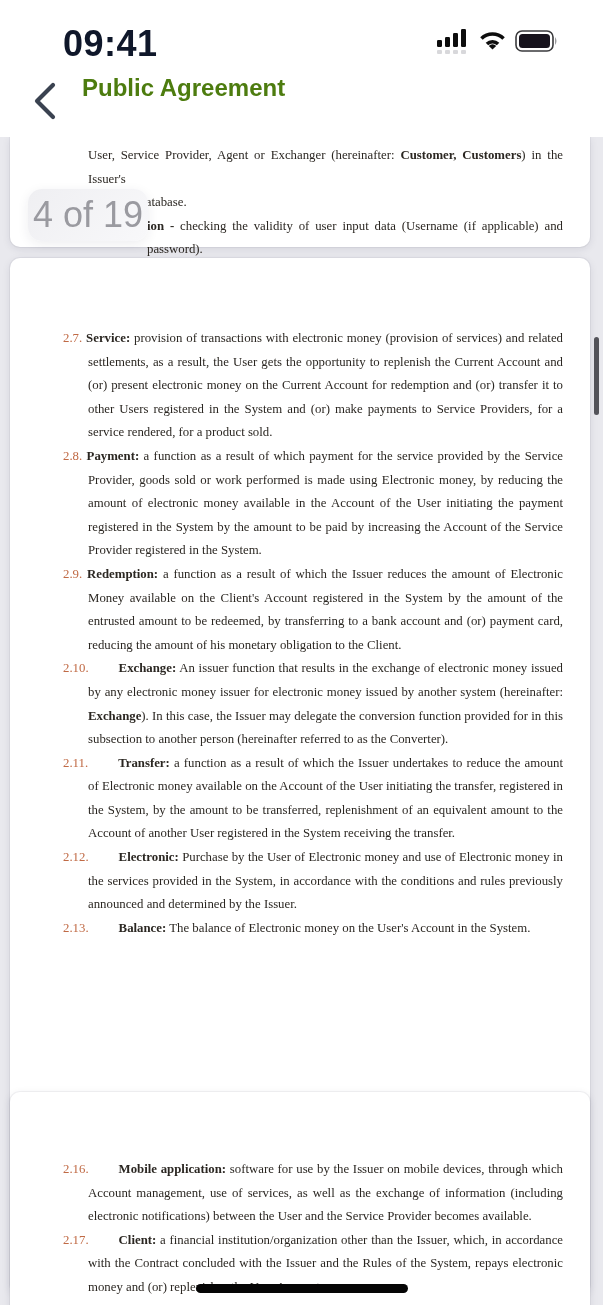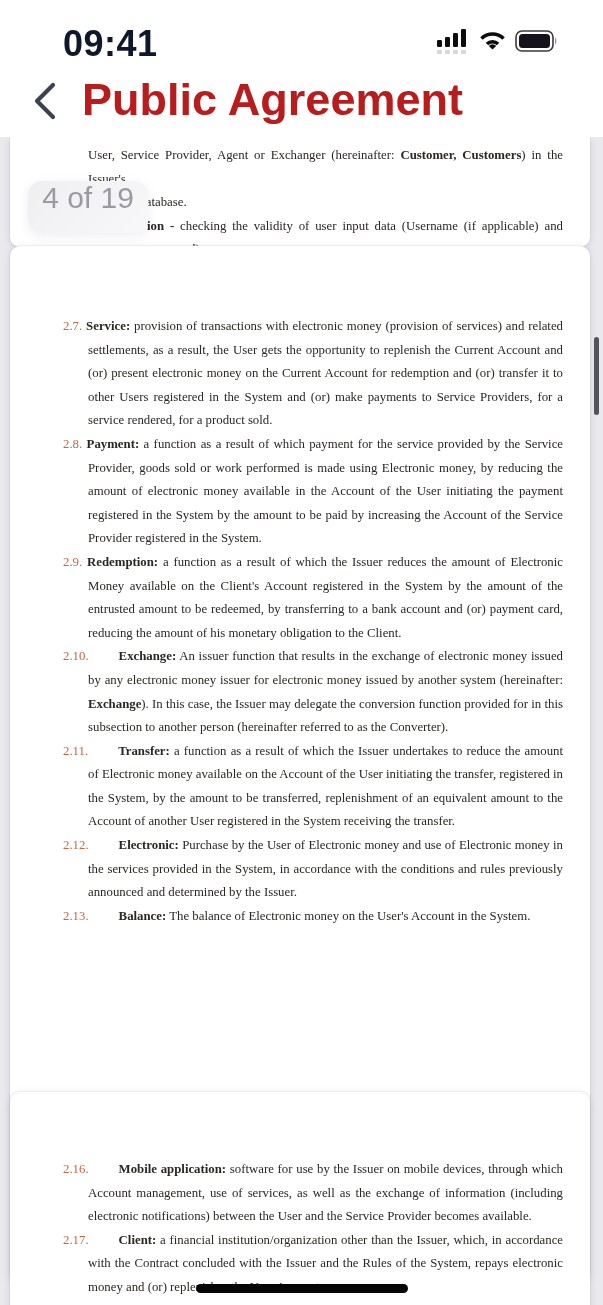--- a/index.html
+++ b/index.html
@@ -7,49 +7,49 @@
               font-family:"Liberation Sans", sans-serif; }
 
   
   .statusbar { position:absolute; left:0; top:0; width:603px; height:66px; background:#fff; }
   .time { position:absolute; left:63px; top:23px; font-size:36px; font-weight:700; color:#0f172a; letter-spacing:.5px; }
   .sb-icons { position:absolute; right:45px; top:28px; display:flex; align-items:center; gap:9px; }
 
   
   .header { position:absolute; left:0; top:66px; width:603px; height:71px; background:#fff; }
   .back-btn { position:absolute; left:28px; top:14px; width:34px; height:44px; background:none; border:none; cursor:pointer; }
-  .page-title { position:absolute; left:82px; top:8px; font-size:45px; font-weight:600; color:#b91c1c; }
+  .page-title { position:absolute; left:82px; top:8px; font-size:24px; font-weight:600; color:#4d7c0f; }
 
   
   .viewer { position:absolute; left:0; top:137px; width:603px; height:1168px;
             background:#e9e9ee; overflow:hidden; }
   .page { position:absolute; left:10px; width:580px; background:#fff;
           box-shadow:0 0 0 1px rgba(30,30,60,.05), 0 2px 8px rgba(30,30,60,.10);
           font-family:"Liberation Serif", serif; color:#2b2722; font-size:12.8px; line-height:23.6px; }
   .page-frag  { top:0;     height:110px; border-radius:0 0 10px 10px; padding:7px 27px 0 78px; }
-  .page-main  { top:109px; height:1036px; border-radius:10px; padding:69px 27px 0 53px; }
+  .page-main  { top:121px; height:1036px; border-radius:10px; padding:69px 27px 0 53px; }
   .page-next  { top:955px; height:260px; border-radius:10px 10px 0 0; padding:66px 27px 0 53px; }
 
   .frag-line { text-align:justify; }
   .frag-line.just { text-align-last:justify; }
   .frag-line.ind2 { padding-left:36px; }
   .frag-line.ind3 { padding-left:59px; }
 
   .clause { text-align:justify; padding-left:25px; text-indent:-25px; }
   .num { color:#c06a45; }
   .tab { display:inline-block; width:30px; }
   .b { font-weight:700;margin-top:7px; }
   .u { text-decoration:underline; }
 
   
-  .page-badge { position:absolute; left:28px; top:44px; width:120px; height:52px;
+  .page-badge { position:absolute; left:28px; top:52px; width:120px; height:52px;
                 background:linear-gradient(135deg,#efeff2,#f8f8fa); border-radius:14px;
                 box-shadow:0 3px 12px rgba(40,40,70,.08);
-                display:flex; justify-content:center;
-                font-size:30px; color:#9a9aa0; }
+                display:flex; align-items:center; justify-content:center;
+                font-size:36px; color:#9a9aa0; }
 
   
   .scrollbar { position:absolute; right:4px; top:200px; width:5px; height:78px;
                background:#54545a; border-radius:3px; }
 
   
   .home-indicator { position:absolute; left:196px; top:1284px; width:212px; height:9px;
                     background:#050505; border-radius:5px; z-index:9; }
 </style>
 </head>

